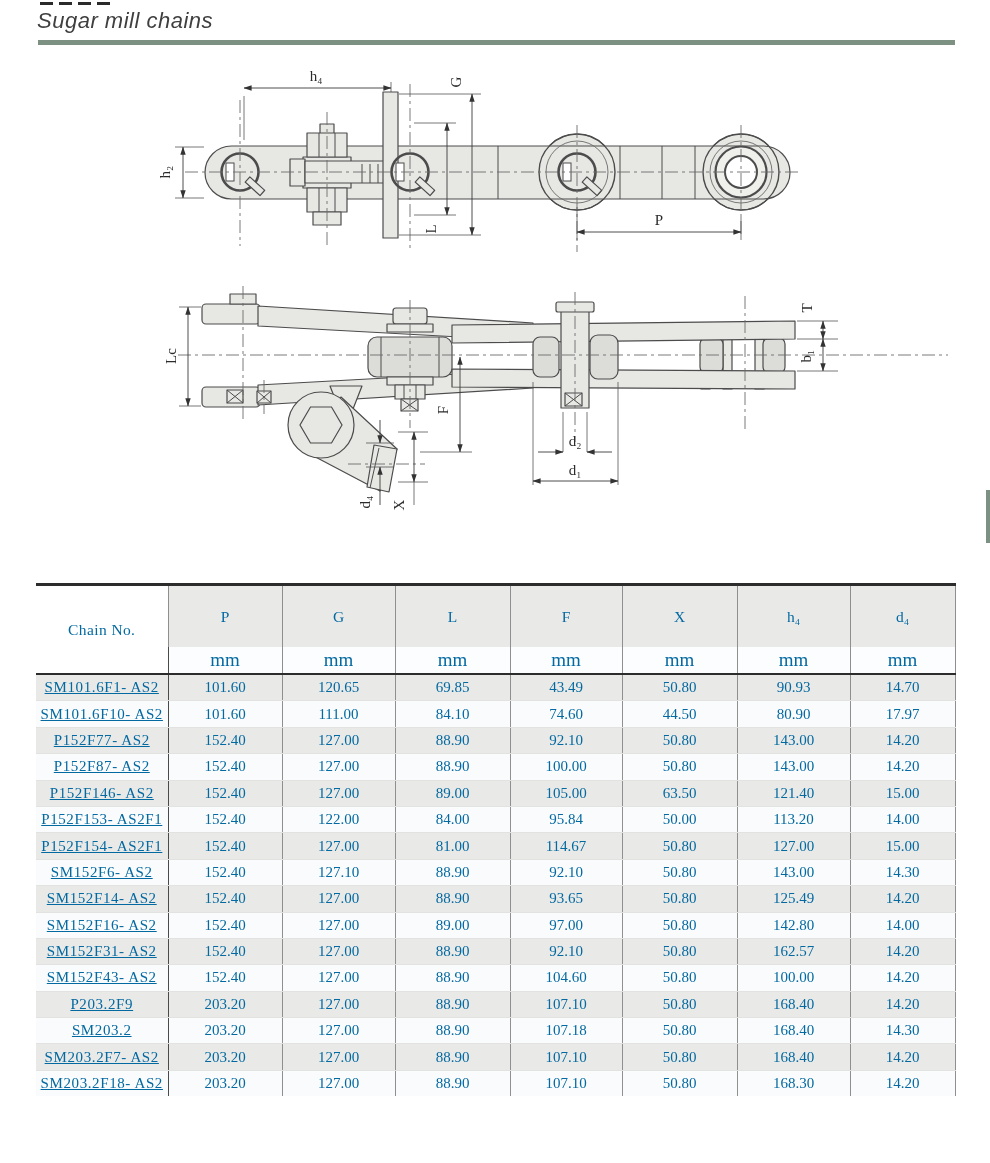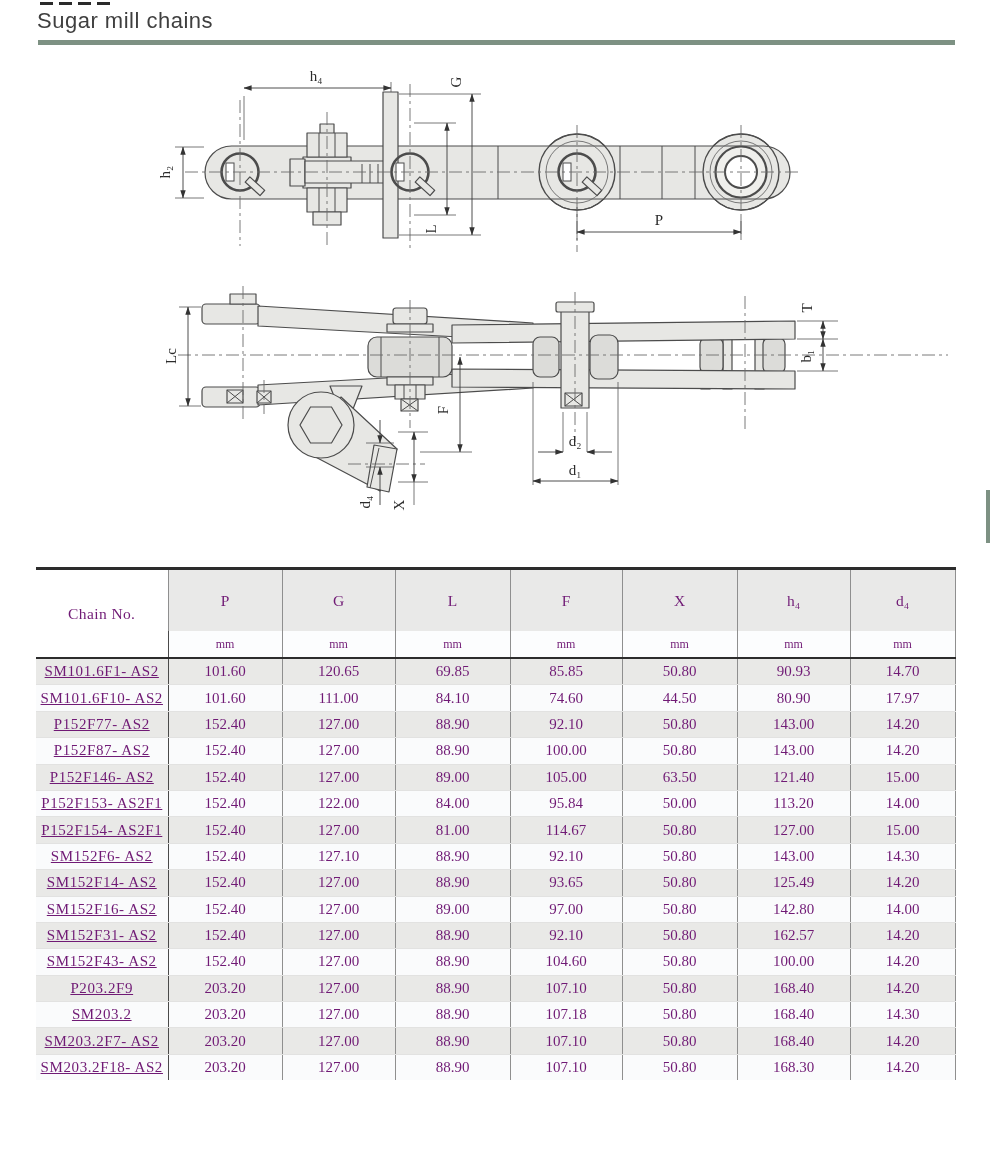--- a/index.html
+++ b/index.html
@@ -3,48 +3,48 @@
 <meta charset="utf-8">
 <style>
   html,body{margin:0;padding:0;background:#fff;}
   .page{position:relative;width:990px;height:1163px;background:#fff;overflow:hidden;
         font-family:"Liberation Serif",serif;}
 
   
   .cjk{position:absolute;left:40px;top:0;width:100px;height:6px;overflow:hidden;}
   .cjk span{display:inline-block;width:13px;height:3px;background:#2a2a2a;margin-right:6px;margin-top:2px;vertical-align:top;}
   .page-title{position:absolute;left:37px;top:8px;margin:0;font-family:"Liberation Sans",sans-serif;
-              font-weight:400;font-size:22px;color:#3f3f3f;letter-spacing:.5px;}
+              font-weight:400;font-size:22px;color:#3f3f3f;letter-spacing:.5px;font-style:italic;}
   .rule{position:absolute;left:38px;top:40px;width:917px;height:5px;background:#7d9183;}
   .edge-tab{position:absolute;left:986px;top:490px;width:4px;height:53px;background:#7d9183;}
 
   
   svg.drawing{position:absolute;left:0;top:0;}
   .part{fill:#e7e7e4;stroke:#4c4c4c;stroke-width:1.2;stroke-linejoin:round;}
   .part2{fill:#dcdcd9;stroke:#4c4c4c;stroke-width:1.2;stroke-linejoin:round;}
   .whitep{fill:#fff;stroke:#4c4c4c;stroke-width:1;}
   .ln{stroke:#4c4c4c;stroke-width:1;fill:none;}
   .thin{stroke:#6a6a6a;stroke-width:.9;fill:none;}
   .ring{fill:none;stroke:#4c4c4c;stroke-width:2.6;}
   .cl{stroke:#6b6b6b;stroke-width:.9;fill:none;stroke-dasharray:13 4 3 4;}
   .dim{stroke:#3a3a3a;stroke-width:.9;fill:none;}
   .ext{stroke:#555;stroke-width:.8;fill:none;}
   .dlbl{font:15px "Liberation Serif",serif;fill:#2b2b2b;}
 
   
-  table.chain{position:absolute;left:36px;top:567px;width:919px;border-collapse:collapse;
-              table-layout:fixed;border-top:3px solid #2c2c2c;color:#701a75;}
+  table.chain{position:absolute;left:36px;top:583px;width:919px;border-collapse:collapse;
+              table-layout:fixed;border-top:3px solid #2c2c2c;color:#0369a1;}
   table.chain th,table.chain td{text-align:center;font-weight:normal;padding:0;overflow:hidden;white-space:nowrap;}
   table.chain th:not(:first-child),table.chain td:not(:first-child){border-left:1px solid #8f8f8f;}
   table.chain th:last-child,table.chain td:last-child{border-right:1px solid #8f8f8f;}
   table.chain tbody td:nth-child(2){border-left:1.5px solid #4a4a4a;}
   tr.heads th.colhead:first-of-type{border-left:1.5px solid #4a4a4a;}
   tr.units th:first-child{border-left:1.5px solid #4a4a4a;}
   .colhead{background:#e9e9e8;height:61px;font-size:15.5px;}
-  tr.units th{height:26px;font-size:12px;background:#fcfdfe;border-bottom:2.5px solid #2c2c2c;margin-left:8px;}
+  tr.units th{height:26px;font-size:19px;background:#fcfdfe;border-bottom:2.5px solid #2c2c2c;margin-left:8px;}
   th.corner{background:#fff;font-size:15.5px;border-bottom:2.5px solid #2c2c2c;letter-spacing:.4px;}
   table.chain tbody td{height:25.4px;font-size:15px;border-bottom:1px solid #e2e2e1;background:#fafbfc;}
   table.chain tbody tr.shaded td{background:#e9e9e7;}
   table.chain tbody tr:last-child td{border-bottom:none;}
   td.chain-col{letter-spacing:.6px;text-decoration:underline;}
 </style>
 </head>
 <body>
 
 <div class="page">
@@ -274,21 +274,21 @@
         <th>mm</th>
         <th>mm</th>
       </tr>
     </thead>
     <tbody>
         <tr class="shaded">
           <td class="chain-col">SM101.6F1- AS2</td>
           <td>101.60</td>
           <td>120.65</td>
           <td>69.85</td>
-          <td>85.85</td>
+          <td>43.49</td>
           <td>50.80</td>
           <td>90.93</td>
           <td>14.70</td>
         </tr>
         <tr>
           <td class="chain-col">SM101.6F10- AS2</td>
           <td>101.60</td>
           <td>111.00</td>
           <td>84.10</td>
           <td>74.60</td>

